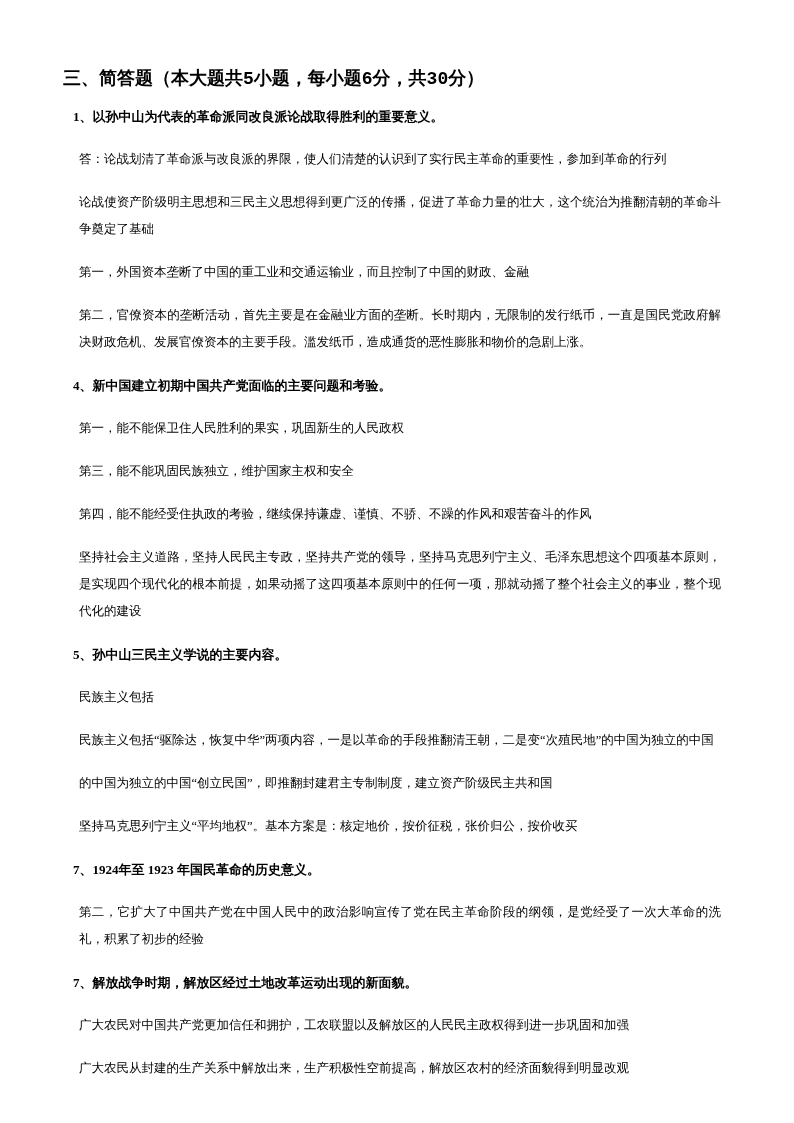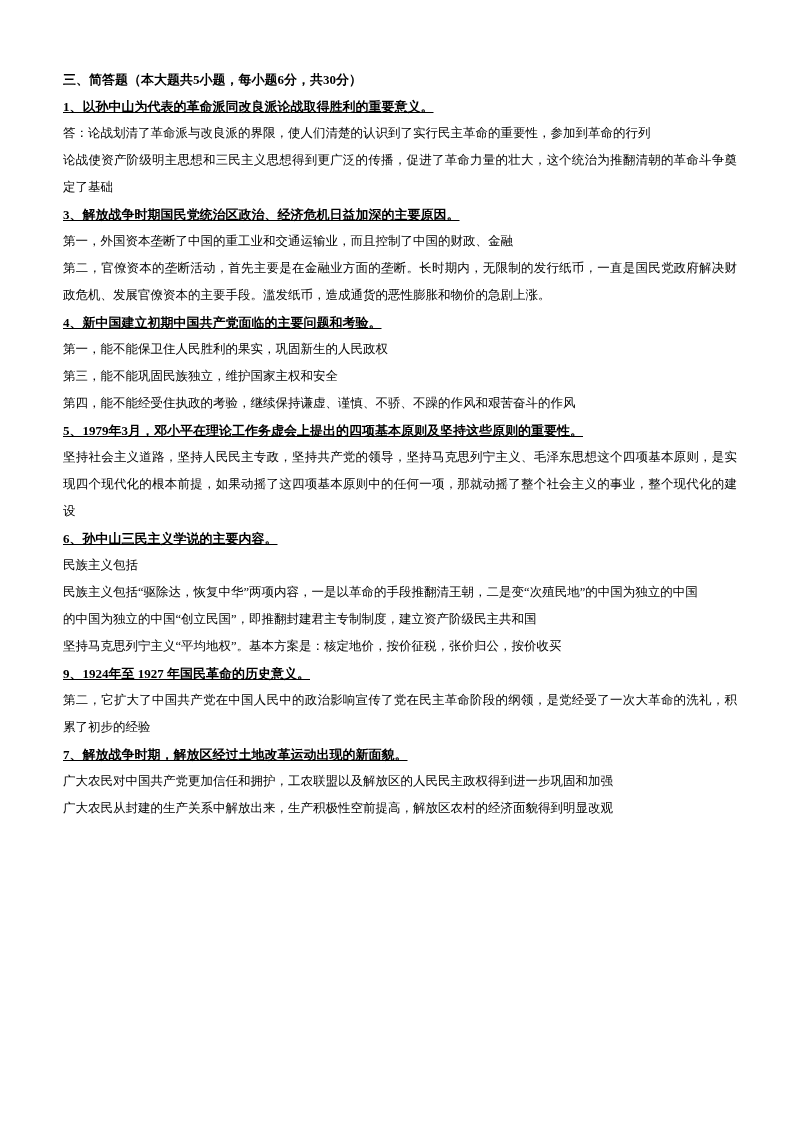--- a/index.html
+++ b/index.html
@@ -21,82 +21,80 @@
     left: 63px;
     top: 66px;
     width: 674px;
     color: #000000;
     font-size: 12.5px;
     line-height: 27px;
     text-align: justify;
     text-justify: inter-ideograph;
   }
   .doc h2 {
-    font-size: 13px;
+    font-size: 18px;
     font-weight: bold;
     margin: 0;
     line-height: 27px;
     text-align: left;
+    font-family: Liberation Mono, monospace;
   }
   .doc h3 {
     font-size: 13px;
     font-weight: bold;
-    margin: 0;
+    margin: 10px;
     line-height: 27px;
     text-align: left;
-    text-decoration: underline;
   }
   .doc p {
-    margin: 0;
+    margin: 16px;
     line-height: 27px;
   }
 </style>
 </head>
 <body>
 
 <div class="page">
   <div class="doc">
 
     <h2>三、简答题（本大题共5小题，每小题6分，共30分）</h2>
 
     <section>
       <h3>1、以孙中山为代表的革命派同改良派论战取得胜利的重要意义。</h3>
       <p>答：论战划清了革命派与改良派的界限，使人们清楚的认识到了实行民主革命的重要性，参加到革命的行列</p>
       <p>论战使资产阶级明主思想和三民主义思想得到更广泛的传播，促进了革命力量的壮大，这个统治为推翻清朝的革命斗争奠定了基础</p>
     </section>
 
 
     <section>
-      <h3>3、解放战争时期国民党统治区政治、经济危机日益加深的主要原因。</h3>
       <p>第一，外国资本垄断了中国的重工业和交通运输业，而且控制了中国的财政、金融</p>
       <p>第二，官僚资本的垄断活动，首先主要是在金融业方面的垄断。长时期内，无限制的发行纸币，一直是国民党政府解决财政危机、发展官僚资本的主要手段。滥发纸币，造成通货的恶性膨胀和物价的急剧上涨。</p>
     </section>
 
     <section>
       <h3>4、新中国建立初期中国共产党面临的主要问题和考验。</h3>
       <p>第一，能不能保卫住人民胜利的果实，巩固新生的人民政权</p>
       <p>第三，能不能巩固民族独立，维护国家主权和安全</p>
       <p>第四，能不能经受住执政的考验，继续保持谦虚、谨慎、不骄、不躁的作风和艰苦奋斗的作风</p>
     </section>
 
     <section>
-      <h3>5、1979年3月，邓小平在理论工作务虚会上提出的四项基本原则及坚持这些原则的重要性。</h3>
       <p>坚持社会主义道路，坚持人民民主专政，坚持共产党的领导，坚持马克思列宁主义、毛泽东思想这个四项基本原则，是实现四个现代化的根本前提，如果动摇了这四项基本原则中的任何一项，那就动摇了整个社会主义的事业，整个现代化的建设</p>
     </section>
 
     <section>
-      <h3>6、孙中山三民主义学说的主要内容。</h3>
+      <h3>5、孙中山三民主义学说的主要内容。</h3>
       <p>民族主义包括</p>
       <p>民族主义包括“驱除达，恢复中华”两项内容，一是以革命的手段推翻清王朝，二是变“次殖民地”的中国为独立的中国</p>
       <p>的中国为独立的中国“创立民国”，即推翻封建君主专制制度，建立资产阶级民主共和国</p>
       <p>坚持马克思列宁主义“平均地权”。基本方案是：核定地价，按价征税，张价归公，按价收买</p>
     </section>
 
     <section>
-      <h3>9、1924年至 1927 年国民革命的历史意义。</h3>
+      <h3>7、1924年至 1923 年国民革命的历史意义。</h3>
       <p>第二，它扩大了中国共产党在中国人民中的政治影响宣传了党在民主革命阶段的纲领，是党经受了一次大革命的洗礼，积累了初步的经验</p>
     </section>
 
     <section>
       <h3>7、解放战争时期，解放区经过土地改革运动出现的新面貌。</h3>
       <p>广大农民对中国共产党更加信任和拥护，工农联盟以及解放区的人民民主政权得到进一步巩固和加强</p>
       <p>广大农民从封建的生产关系中解放出来，生产积极性空前提高，解放区农村的经济面貌得到明显改观</p>
     </section>
 
   </div>

